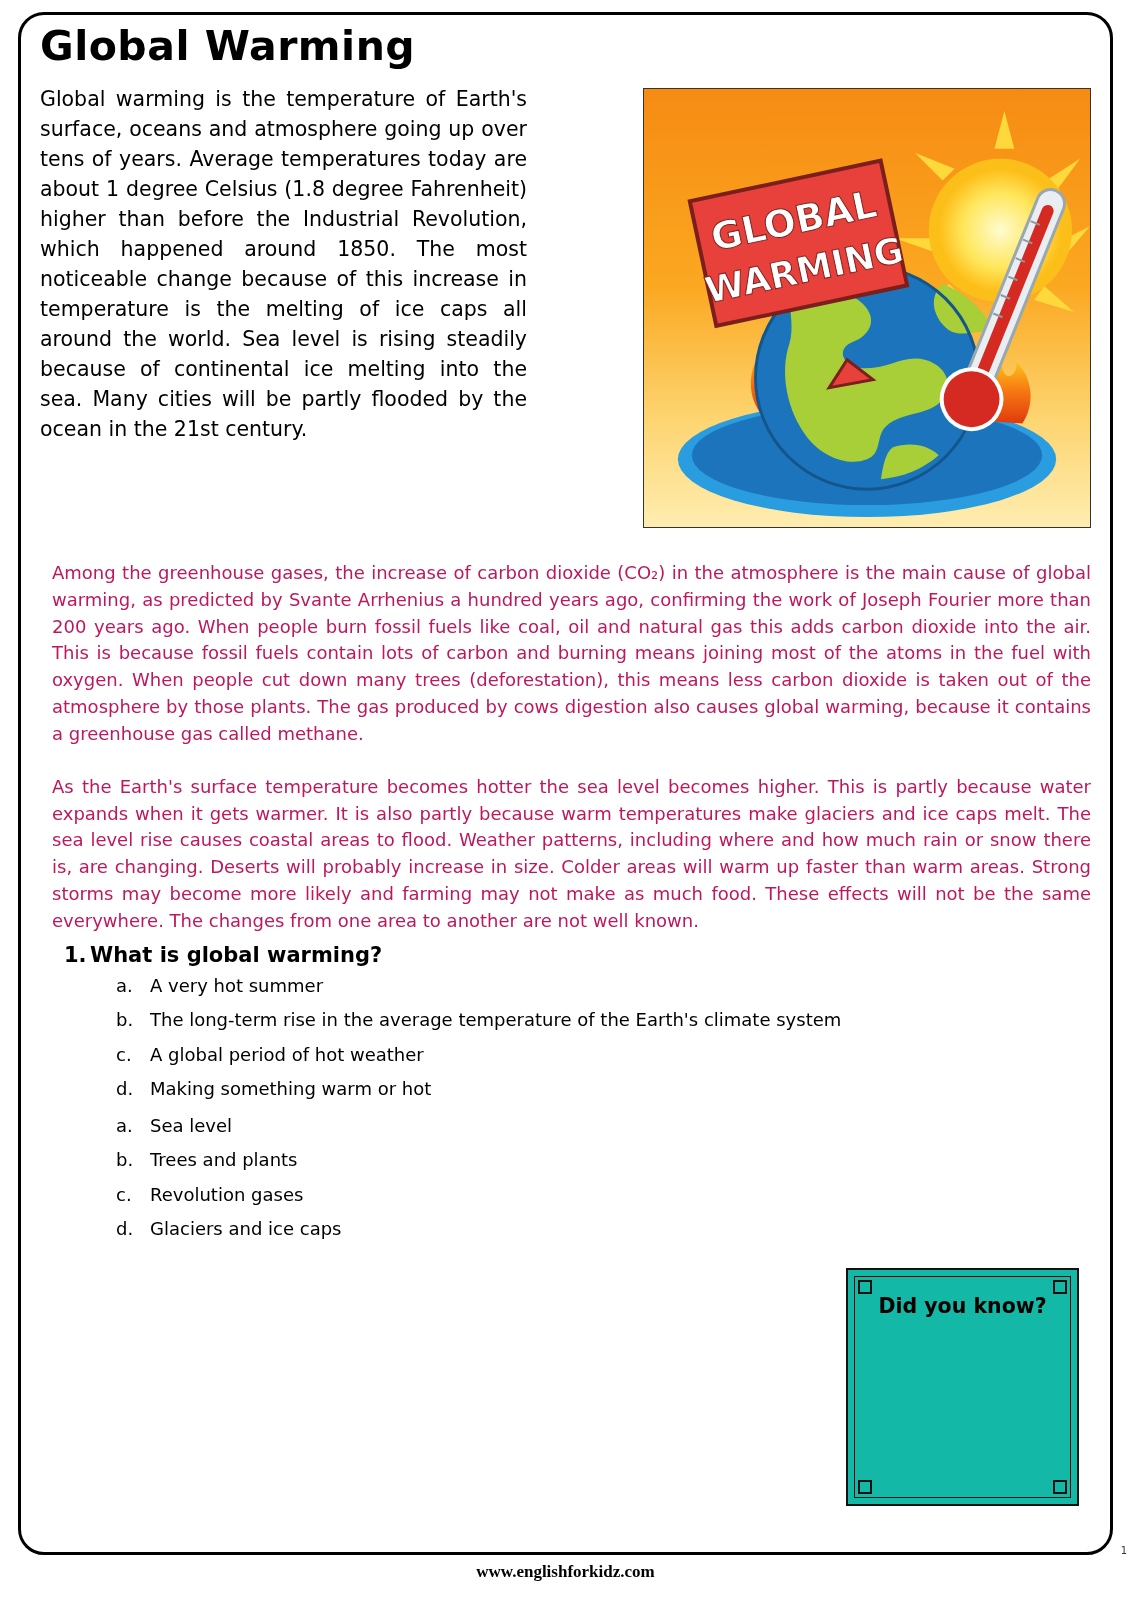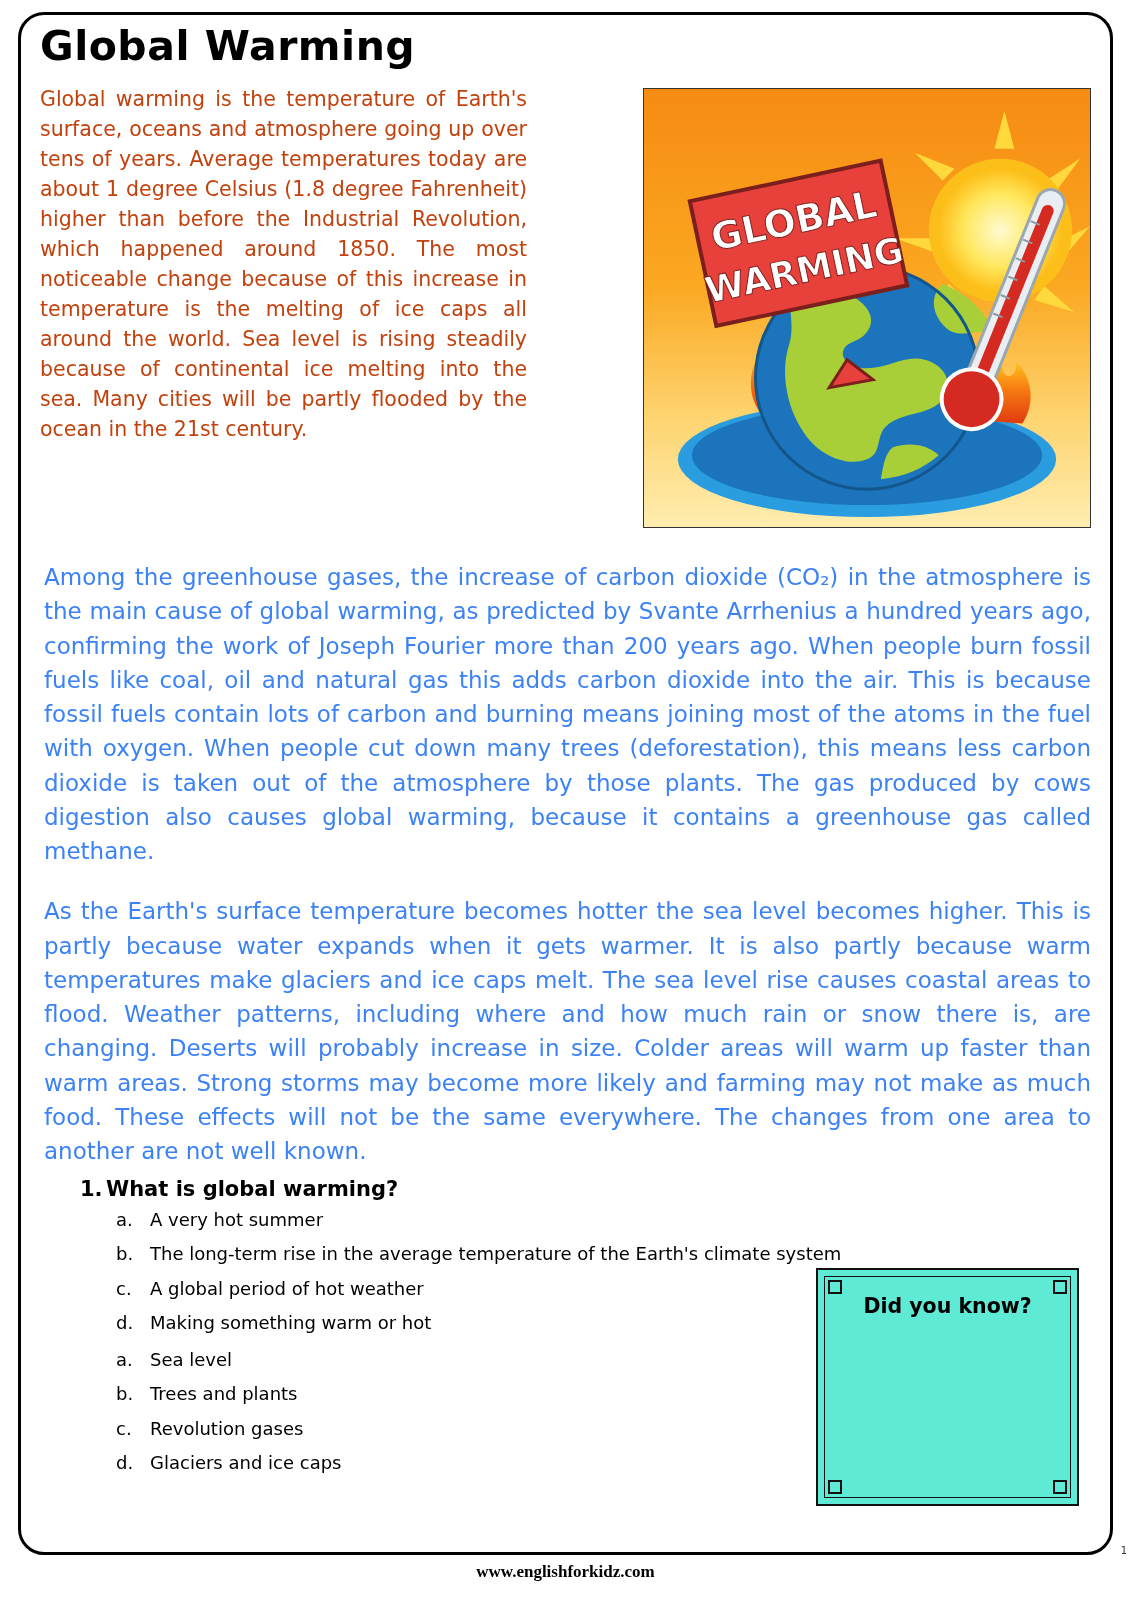--- a/index.html
+++ b/index.html
@@ -43,41 +43,41 @@
     position: relative;
     min-height: 450px;
   }
 
   .intro-text {
     width: 487px;
     font-size: 20.5px;
     line-height: 1.465;
     text-align: justify;
     text-justify: inter-word;
-    color: #c2410c;
+    color: #000000;
   }
 
   .illustration {
     position: absolute;
     right: 0;
     top: 4px;
     width: 448px;
     height: 440px;
     border: 1px solid #333;
     overflow: hidden;
     background: linear-gradient(to bottom, #f79a16 0%, #fba41c 35%, #fdd06a 65%, #ffe9a8 100%);
   }
 
   .para {
-    font-size: 23px;
+    font-size: 18px;
     line-height: 1.49;
     text-align: justify;
     text-justify: inter-word;
-    color: #3b82f6;
-    margin: 26px 0 0 4px;
+    color: #be185d;
+    margin: 26px 0 0 12px;
   }
 
   
   .divider {
     display: flex;
     align-items: center;
     margin: 30px 0 6px 0;
     padding: 0 18px;
   }
   .dots {
@@ -94,42 +94,42 @@
     padding: 0 8px;
     white-space: nowrap;
   }
 
   
   .questions { padding-left: 24px; margin-top: 8px; }
   .question-block { margin-bottom: 14px; }
   .q-title {
     font-size: 21px;
     font-weight: bold;
-    margin: 0 0 8px 16px;
+    margin: 0 0 8px 0;
   }
   .q-title .q-num { display: inline-block; min-width: 26px; }
   .options { margin: 0; padding: 0 0 0 52px; list-style: none; }
   .option {
     font-size: 18px;
     line-height: 1.25;
     margin-bottom: 12px;
     display: flex;
   }
   .opt-letter { width: 34px; flex: none; }
   .opt-text { flex: 1; }
 
   
   .dyk {
     position: absolute;
     right: 12px;
     top: 1246px;
-    width: 263px;
+    width: 233px;
     height: 238px;
     border: 2px solid #111;
-    background: #5eead4;
+    background: #14b8a6;
     padding: 14px 12px;
     text-align: center;
   }
   .dyk::before {
     content: "";
     position: absolute;
     left: 6px; top: 6px; right: 6px; bottom: 6px;
     border: 1px solid #111;
   }
   .dyk-corner {

